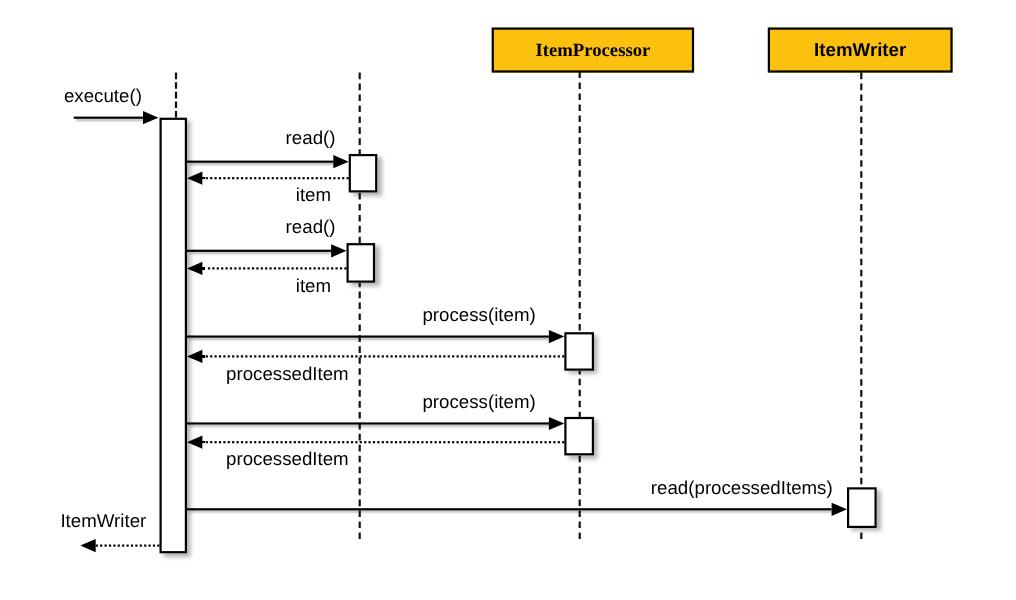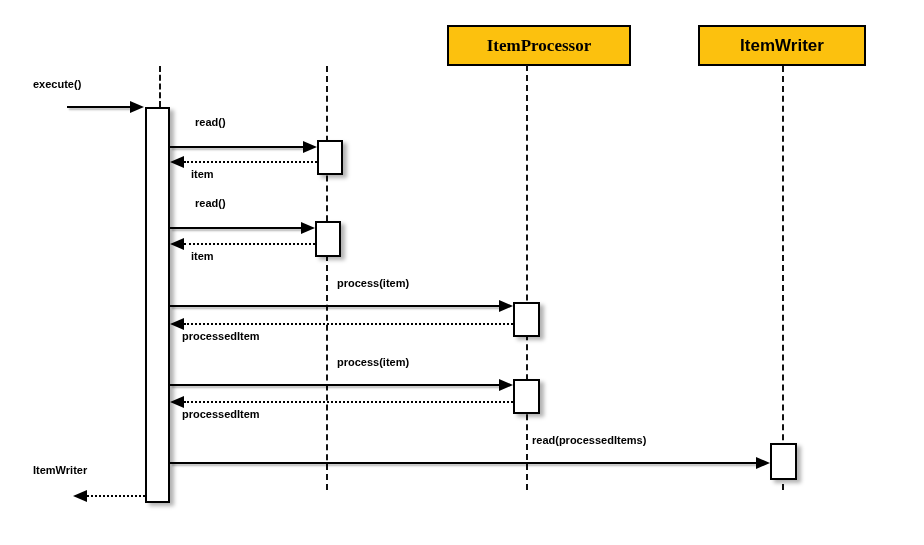--- a/index.html
+++ b/index.html
@@ -19,21 +19,21 @@
     position:absolute;background:#fff;border:2px solid #000;box-sizing:border-box;
     box-shadow:4px 3px 4px rgba(0,0,0,0.30);
   }
   .hline{position:absolute;height:0;border-top:2px solid #000;}
   .hline.dotted{border-top:2px dotted #000;}
   .hline.sh{box-shadow:2px 2px 2px rgba(0,0,0,0.30);}
   .head{position:absolute;width:0;height:0;border-top:6px solid transparent;border-bottom:6px solid transparent;}
   .head.r{border-left:14px solid #000;}
   .head.l{border-right:14px solid #000;}
   .mlabel{
-    position:absolute;font-size:11px;color:#000;text-align:left;white-space:nowrap;font-weight:bold;
+    position:absolute;font-size:17px;color:#000;text-align:right;white-space:nowrap;
   }
 </style>
 </head>
 <body>
 
 <div id="stage">
 
   <div class="participant p-yellow" style="left:447px;top:25px;width:184px;font-family:Liberation Serif, serif;">
     <span>ItemProcessor</span>
   </div>

